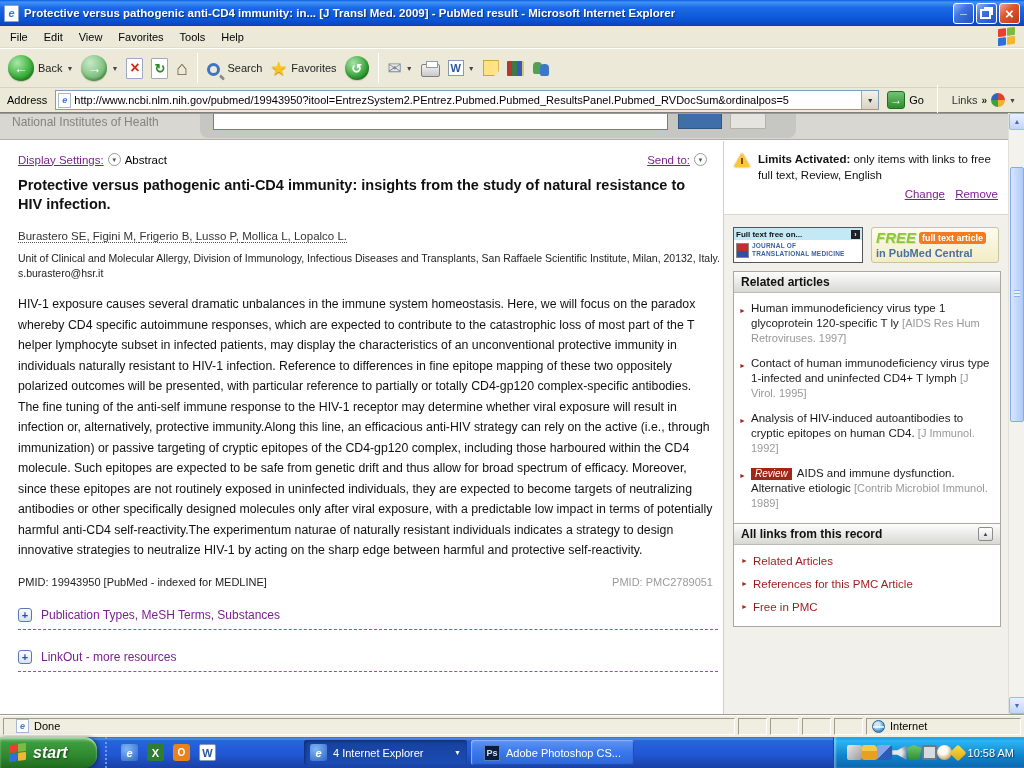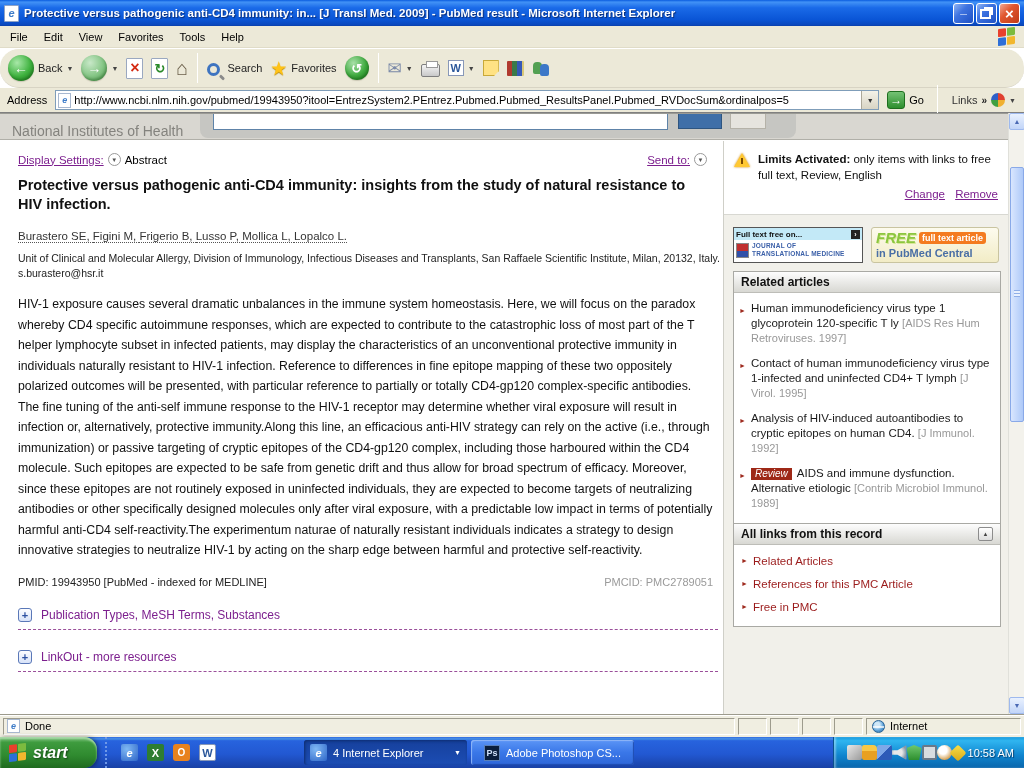--- a/index.html
+++ b/index.html
@@ -30,21 +30,21 @@
     display:flex; align-items:center; padding-left:2px; border-bottom:1px solid #E0DCC8; }
   .menu-item { font-size:11px; color:#000; padding:3px 8px; }
   .menubar .flagbox { margin-left:auto; width:36px; display:flex; justify-content:center; }
   .winflag { display:grid; grid-template-columns:8px 8px; grid-template-rows:8px 8px; gap:1px; transform:skewY(-8deg); }
   .winflag i { border-radius:1px; }
   .winflag i:nth-child(1){background:#E8402C;} .winflag i:nth-child(2){background:#7CBB3F;}
   .winflag i:nth-child(3){background:#2E6FD8;} .winflag i:nth-child(4){background:#F2B72E;}
 
   
   .toolbar { position:absolute; top:48px; left:0; width:1024px; height:40px; background:#ECE9D8;
-    border-top:1px solid #FFF; border-bottom:1px solid #D8D4C4; display:flex; align-items:center; padding-left:4px;border-radius:19px; }
+    border-top:1px solid #FFF; border-bottom:1px solid #D8D4C4; display:flex; align-items:center; padding-left:4px; }
   .tbbtn { display:flex; align-items:center; gap:4px; padding:2px 4px; font-size:11px; color:#222; }
   .circle { width:26px; height:26px; border-radius:50%; display:flex; align-items:center; justify-content:center;
     color:#fff; font-weight:bold; font-size:14px; box-shadow:inset -1px -2px 3px rgba(0,60,0,.35), 0 1px 1px #cac6b4; }
   .circle.back-c { background:radial-gradient(circle at 35% 30%,#A8E8A8,#3FB23F 55%,#1F7E1F); }
   .circle.back-c::after { content:"←"; }
   .circle.fwd-c { background:radial-gradient(circle at 35% 30%,#C8E8C8,#84C584 55%,#569F56); }
   .circle.fwd-c::after { content:"→"; }
   .circle.hist-c { width:24px; height:24px; background:radial-gradient(circle at 35% 30%,#A8E0A8,#3FAA3F 55%,#237E23); }
   .circle.hist-c::after { content:"↺"; font-size:13px; }
   .dd { font-size:7px; color:#444; }
@@ -89,21 +89,21 @@
   .go-ic::after { content:"→"; }
   .links-cluster { display:flex; align-items:center; gap:4px; font-size:11px; color:#333; padding:0 4px; }
   .chev2 { font-size:10px; font-weight:bold; color:#222; }
   .pinwheel { width:14px; height:14px; border-radius:50%; background:conic-gradient(#E04030 0 25%,#F0B030 0 50%,#3FA040 0 75%,#3060C8 0); }
 
   
   .content { position:absolute; top:113px; left:0; width:1024px; height:601px; background:#fff; }
 
   .band { position:absolute; top:0; left:0; width:1008px; height:27px; background:#D9D7D1;
     border-top:1px solid #9A9A94; border-bottom:1px solid #B0AFA8; overflow:hidden; }
-  .nih { position:absolute; left:12px; top:9px; font-size:14px; color:#84837E; }
+  .nih { position:absolute; left:12px; top:1px; font-size:12px; color:#84837E; }
   .search-shell { position:absolute; left:200px; top:-8px; width:596px; height:32px; background:#C6C6C2; border-radius:8px; }
   .search-input { position:absolute; left:13px; top:2px; width:455px; height:22px; background:#fff; border:1px solid #5E83A8; }
   .search-go { position:absolute; left:478px; top:6px; width:44px; height:17px; background:#3F6FA8; border:1px solid #2E5580; }
   .search-clear { position:absolute; left:530px; top:6px; width:36px; height:17px; background:#E6E4DE; border:1px solid #B5B2A8; }
 
   .main { position:absolute; left:0; top:28px; width:723px; height:573px; background:#fff; overflow:hidden; padding:12px 12px 0 18px; }
 
   .settings-row { display:flex; align-items:center; width:693px; font-size:11.5px; }
   .plink { color:#7C1F8E; text-decoration:underline; }
   .dd-circle { width:13px; height:13px; border-radius:50%; border:1px solid #999; background:#fff;
@@ -190,21 +190,21 @@
   .sb-up { top:0; } .sb-up::after { content:"▲"; }
   .sb-down { bottom:0; } .sb-down::after { content:"▼"; }
   .sb-thumb { position:absolute; left:1px; top:54px; width:14px; height:255px; border:1px solid #89A9E8; border-radius:2px;
     background:linear-gradient(90deg,#D9E6FE,#AEC9F8); }
   .sb-thumb::after { content:""; position:absolute; left:3px; top:122px; width:6px; height:7px;
     background:repeating-linear-gradient(180deg,#8FAEE8 0 1px,#E8F0FE 1px 3px); }
 
   
   .statusbar { position:absolute; top:714px; left:0; width:1024px; height:23px; background:#F0EEE1;
     border-top:1px solid #9D9B8D; box-shadow:inset 0 1px 0 #fff; display:flex; align-items:center; padding:0 3px; font-size:11px; }
-  .status-left { flex:1; display:flex; align-items:center; gap:5px; height:17px; padding-left:3px;
+  .status-left { flex:1; display:flex; align-items:center; gap:5px; height:17px; padding-left:12px;
     border:1px solid; border-color:#9D9B8D #fff #fff #9D9B8D; }
   .ie-xs { width:13px; height:14px; background:#fff; border:1px solid #A8B8D0; display:flex; align-items:center;
     justify-content:center; font-size:9px; font-weight:bold; font-style:italic; color:#3E7CC8; }
   .ie-xs::after { content:"e"; }
   .sp { width:29px; height:17px; margin-left:3px; border:1px solid; border-color:#9D9B8D #fff #fff #9D9B8D; }
   .sp-net { width:155px; height:17px; margin-left:3px; border:1px solid; border-color:#9D9B8D #fff #fff #9D9B8D;
     display:flex; align-items:center; gap:5px; padding-left:5px; }
   .globe { width:13px; height:13px; border-radius:50%; border:1px solid #2A6496;
     background:radial-gradient(circle at 40% 35%,#CFE8F8 0 25%,#5AA0D8 60%,#2A6496); position:relative; }
   .globe::after { content:""; position:absolute; left:0; top:5px; width:11px; height:2px; background:rgba(255,255,255,.7); }
@@ -380,21 +380,21 @@
       <div class="authors">
         <span class="author">Burastero SE</span><span class="author">Figini M</span><span class="author">Frigerio B</span><span class="author">Lusso P</span><span class="author">Mollica L</span><span class="author">Lopalco L</span>
       </div>
 
       <div class="affil">Unit of Clinical and Molecular Allergy, Division of Immunology, Infectious Diseases and Transplants, San Raffaele Scientific Institute, Milan, 20132, Italy. s.burastero@hsr.it</div>
 
       <div class="abstract">HIV-1 exposure causes several dramatic unbalances in the immune system homeostasis. Here, we will focus on the paradox whereby CD4 specific autoimmune responses, which are expected to contribute to the catastrophic loss of most part of the T helper lymphocyte subset in infected patients, may display the characteristics of an unconventional protective immunity in individuals naturally resistant to HIV-1 infection. Reference to differences in fine epitope mapping of these two oppositely polarized outcomes will be presented, with particular reference to partially or totally CD4-gp120 complex-specific antibodies. The fine tuning of the anti-self immune response to the HIV-1 receptor may determine whether viral exposure will result in infection or, alternatively, protective immunity.Along this line, an efficacious anti-HIV strategy can rely on the active (i.e., through immunization) or passive targeting of cryptic epitopes of the CD4-gp120 complex, including those harboured within the CD4 molecule. Such epitopes are expected to be safe from genetic drift and thus allow for broad spectrum of efficacy. Moreover, since these epitopes are not routinely exposed in uninfected individuals, they are expected to become targets of neutralizing antibodies or other specifically designed molecules only after viral exposure, with a predictable low impact in terms of potentially harmful anti-CD4 self-reactivity.The experimentum naturae of naturally resistant individuals indicates a strategy to design innovative strategies to neutralize HIV-1 by acting on the sharp edge between harmful and protective self-reactivity.</div>
 
       <div class="ids-row">
         <span class="pmid">PMID: 19943950 [PubMed - indexed for MEDLINE]</span>
-        <span class="pmcid">PMCID: PMC2789051</span>
+        <span class="pmcid">PMID: PMC2789051</span>
       </div>
 
       <div class="section-row">
         <span class="plus-ic"></span>
         <span>Publication Types, MeSH Terms, Substances</span>
       </div>
       <div class="section-row">
         <span class="plus-ic"></span>
         <span>LinkOut - more resources</span>
       </div>

